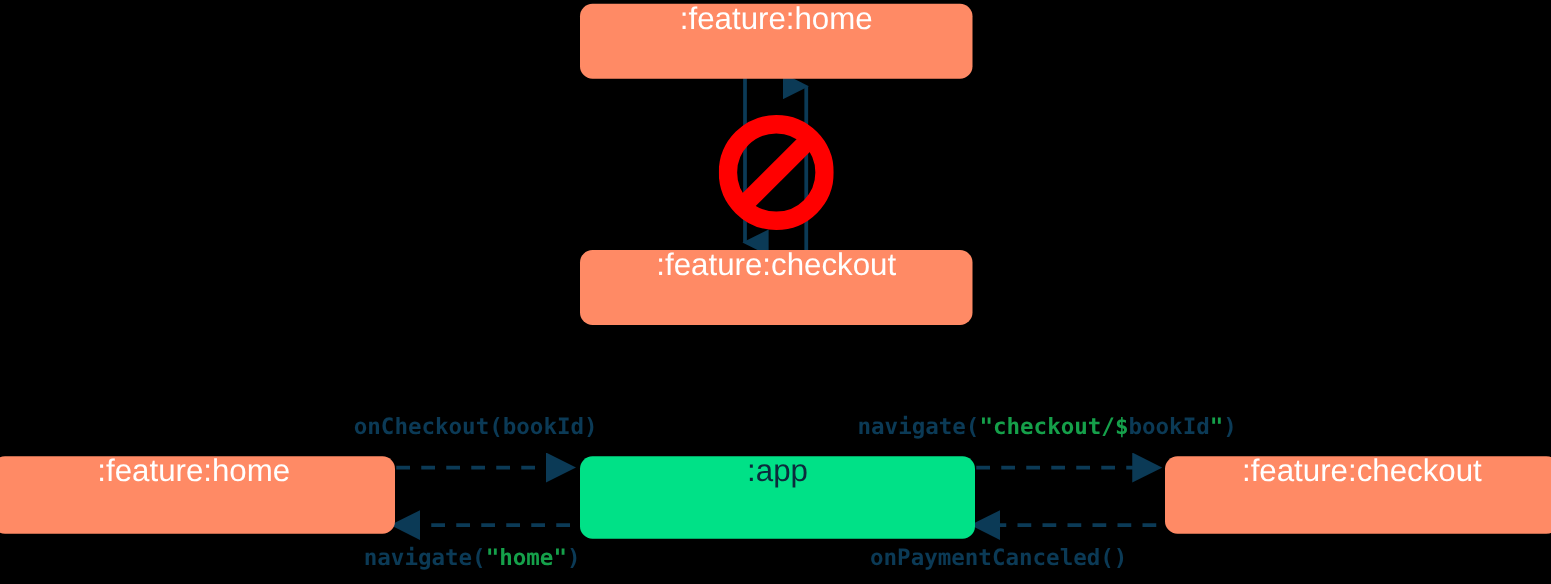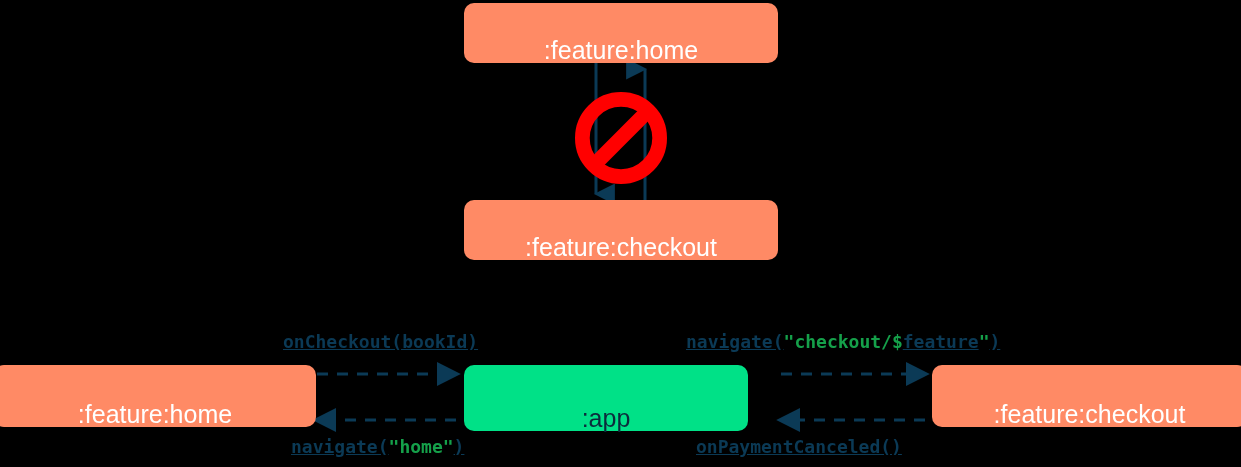--- a/index.html
+++ b/index.html
@@ -21,21 +21,21 @@
     width: 1241px;
     height: 467px;
   }
 
   
   .node {
     position: absolute;
     box-sizing: border-box;
     border-radius: 10px;
     display: flex;
-    align-items: flex-end;
+    align-items: flex-start;
     justify-content: center;
     text-align: center;
     line-height: 1;
     white-space: nowrap;
     user-select: none;
   }
   .node-orange {
     background: #ff8a65;
     color: #ffffff;
     font-size: 25px;
@@ -45,36 +45,36 @@
     color: #0c2b3c;
     font-size: 25px;
   }
 
   
   #node-home-top     { left: 464px; top: 3px;   width: 314px; height: 60px; }
   #node-checkout-top { left: 464px; top: 200px; width: 314px; height: 60px; }
 
   
   #node-home-bottom     { left: -6px;  top: 365px; width: 322px; height: 62px; }
-  #node-app             { left: 464px; top: 365px; width: 284px; height: 66px; }
+  #node-app             { left: 464px; top: 365px; width: 316px; height: 66px; }
   #node-checkout-bottom { left: 932px; top: 365px; width: 315px; height: 62px; }
 
   
   .edge-label {
     position: absolute;
     font-family: "DejaVu Sans Mono", "Liberation Mono", monospace;
     font-size: 18px;
     font-weight: bold;
     color: #0b3a56;
     white-space: nowrap;
     line-height: 1;
     user-select: none;
   }
   .edge-label .str { color: #15a04a; }
-  .edge-label .fn  { color: #0b3a56; text-decoration: underline; }
+  .edge-label .fn  { color: #0b3a56; }
 
   #label-oncheckout        { left: 283px; top: 333px; }
   #label-navigate-checkout { left: 686px; top: 333px; }
   #label-navigate-home     { left: 291px; top: 438px; }
   #label-onpaymentcanceled { left: 696px; top: 438px; }
 
   
   #no-sign {
     position: absolute;
     left: 575px;
@@ -135,17 +135,17 @@
 <div class="node node-green" id="node-app">
   <span>:app</span>
 </div>
 
 <div class="node node-orange" id="node-checkout-bottom">
   <span>:feature:checkout</span>
 </div>
 
 <div class="edge-label" id="label-oncheckout"><span class="fn">onCheckout(bookId)</span></div>
 
-<div class="edge-label" id="label-navigate-checkout"><span class="fn">navigate(</span><span class="str">"checkout/$</span><span class="fn">feature</span><span class="str">"</span><span class="fn">)</span></div>
+<div class="edge-label" id="label-navigate-checkout"><span class="fn">navigate(</span><span class="str">"checkout/$</span><span class="fn">bookId</span><span class="str">"</span><span class="fn">)</span></div>
 
 <div class="edge-label" id="label-navigate-home"><span class="fn">navigate(</span><span class="str">"home"</span><span class="fn">)</span></div>
 
 <div class="edge-label" id="label-onpaymentcanceled"><span class="fn">onPaymentCanceled()</span></div>
 
 </body></html>

